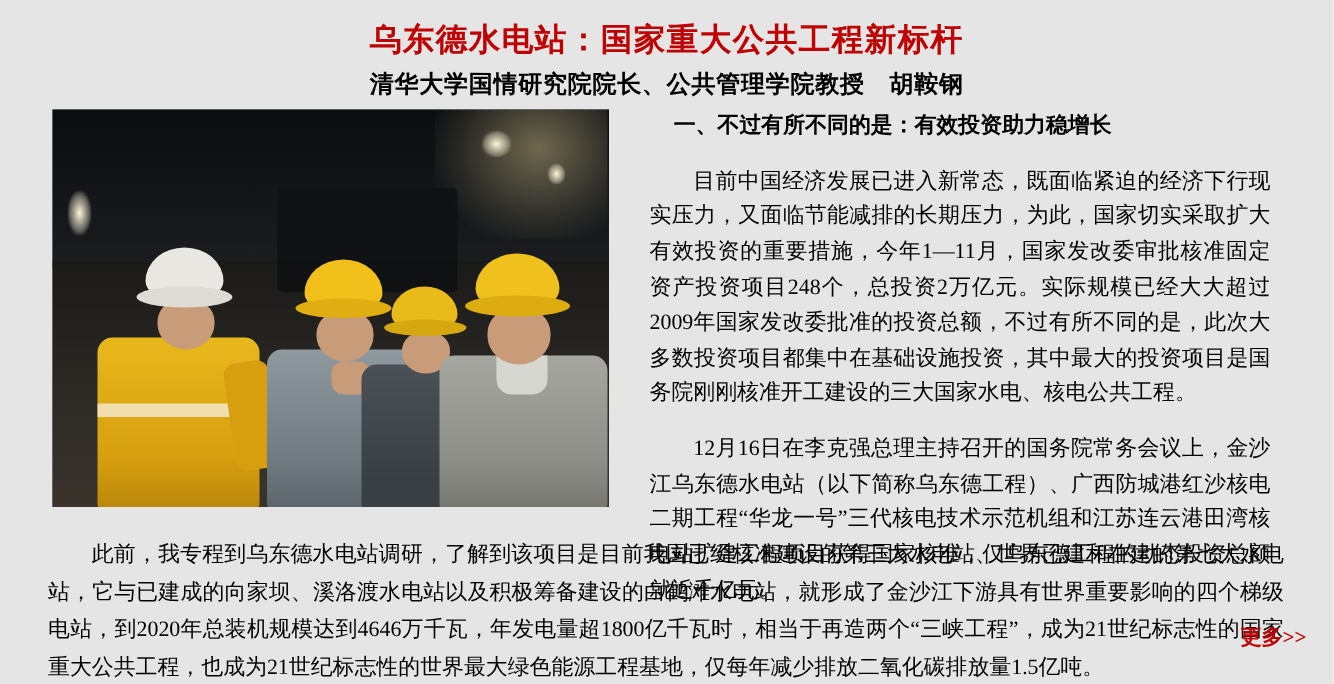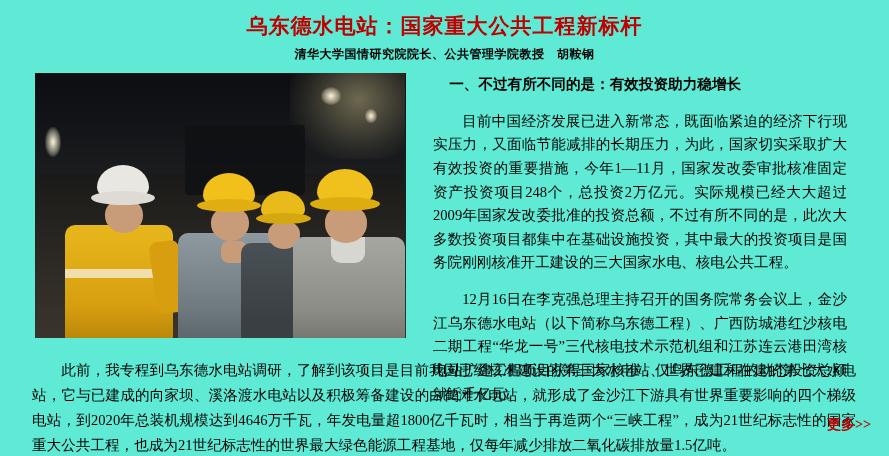--- a/index.html
+++ b/index.html
@@ -7,21 +7,21 @@
     padding: 0;
     background: #ffffff;
   }
   body {
     font-family: "Liberation Serif", serif;
   }
   #page {
     position: relative;
     width: 889px;
     height: 456px;
-    background: #5eead4;
+    background: #e5e5e5;
     overflow: hidden;
   }
   .title {
     position: absolute;
     top: 12px;
     left: 0;
     width: 889px;
     text-align: center;
     font-family: "Liberation Sans", sans-serif;
     font-weight: bold;
@@ -30,21 +30,21 @@
     letter-spacing: 1px;
   }
   .byline {
     position: absolute;
     top: 46px;
     left: 0;
     width: 889px;
     text-align: center;
     font-family: "Liberation Serif", serif;
     font-weight: bold;
-    font-size: 12px;
+    font-size: 16px;
     color: #000000;
     letter-spacing: 0.5px;
   }
   
   .photo {
     position: absolute;
     left: 35px;
     top: 73px;
     width: 371px;
     height: 265px;

